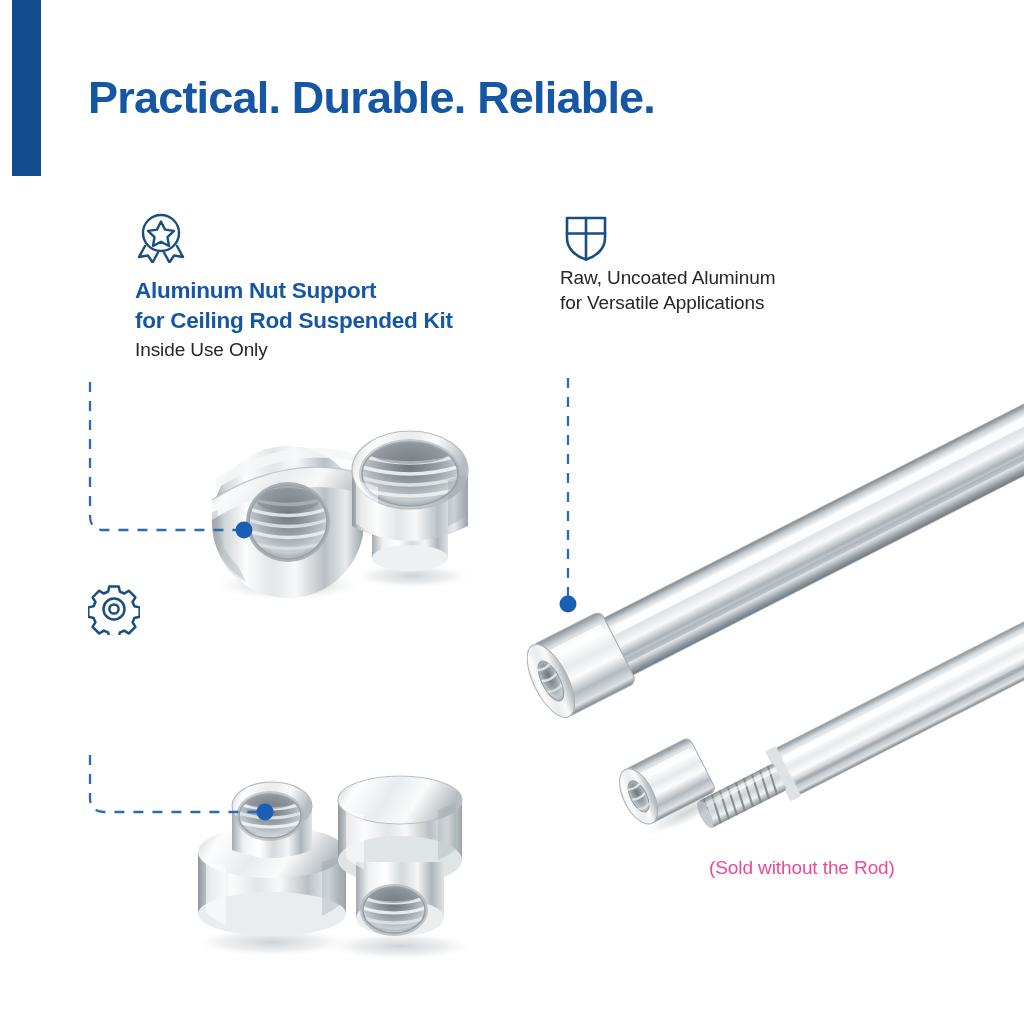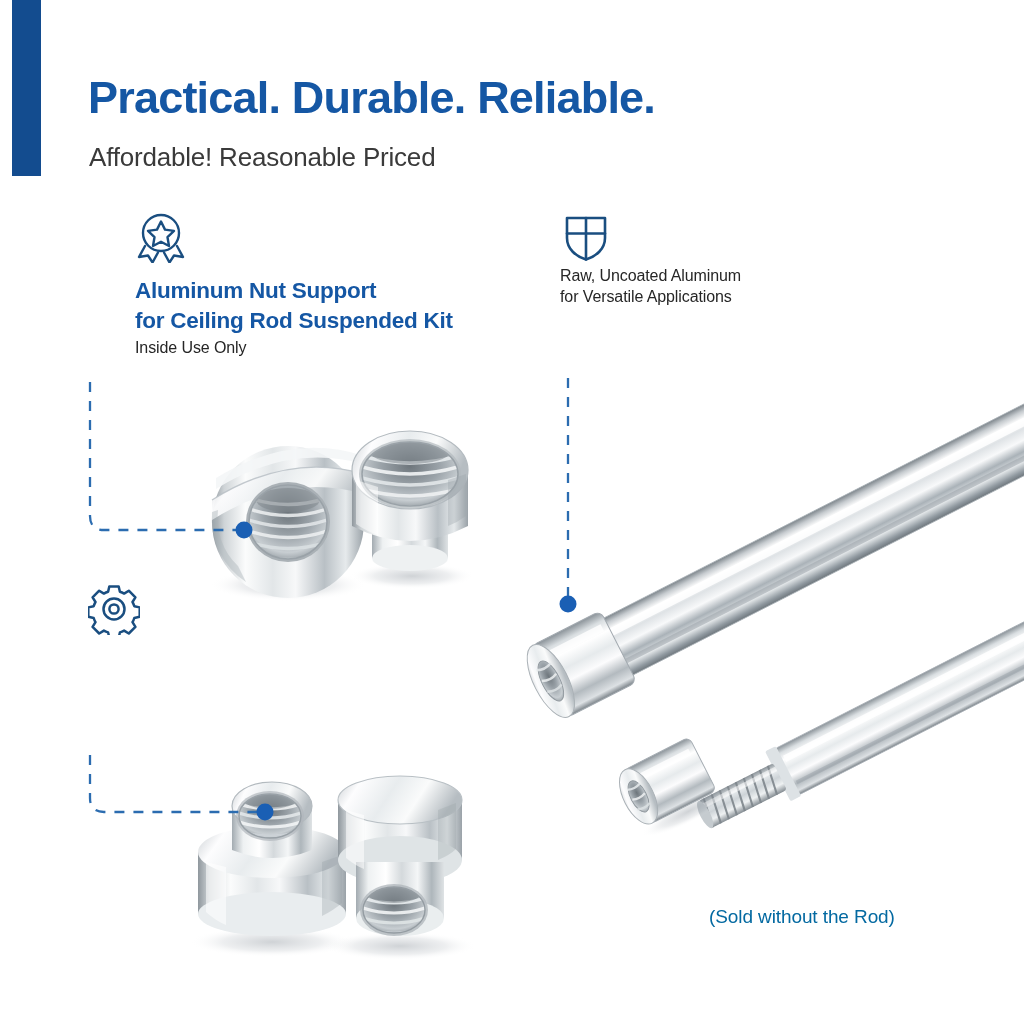--- a/index.html
+++ b/index.html
@@ -58,21 +58,21 @@
     margin-top: 13px;
     font-size: 22.5px;
     font-weight: bold;
     color: #1557a4;
     letter-spacing: -0.25px;
     line-height: 1.32;
     white-space: pre-line;
   }
   .feature .f-sub {
     margin-top: 2px;
-    font-size: 16px;
+    font-size: 19px;
     font-weight: normal;
     color: #262626;
     letter-spacing: -0.1px;
     line-height: 1.34;
     white-space: pre-line;
   }
 
   #feature-nut-support { left: 88px; top: 211px; width: 430px; margin-left: 47px; }
   #feature-mill-finish { left: 560px; top: 211px; width: 320px; }
   #feature-threading   { left: 88px; top: 583px; width: 400px; }
@@ -85,37 +85,36 @@
     pointer-events: none;
   }
 
   
   .stage { position: absolute; left: 0; top: 0; width: 1024px; height: 1024px; }
 
   
   .footnote {
     position: absolute;
     left: 709px;
-    top: 906px;
+    top: 857px;
     font-size: 19px;
-    color: #0369a1;
+    color: #ec4899;
     letter-spacing: -0.1px;
     white-space: nowrap;
   }
 </style>
 </head>
 <body>
 
 <div id="page">
 
   <div class="accent-bar"></div>
 
   <div class="headline">Practical. Durable. Reliable.</div>
 
-  <div class="subheadline">Affordable! Reasonable Priced</div>
 
   <div class="stage">
     <svg width="1024" height="1024" viewBox="0 0 1024 1024">
       <defs>
 
         <linearGradient id="chromeV" x1="0" y1="0" x2="1" y2="0">
           <stop offset="0%" stop-color="#8f979d"></stop>
           <stop offset="8%" stop-color="#cfd4d7"></stop>
           <stop offset="22%" stop-color="#fbfcfc"></stop>
           <stop offset="40%" stop-color="#e2e6e8"></stop>

